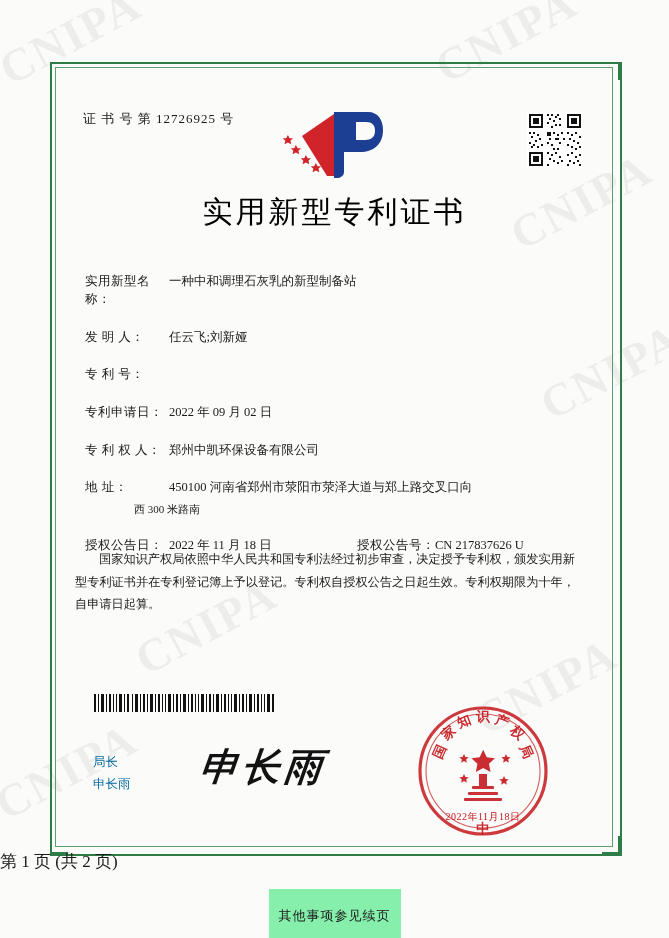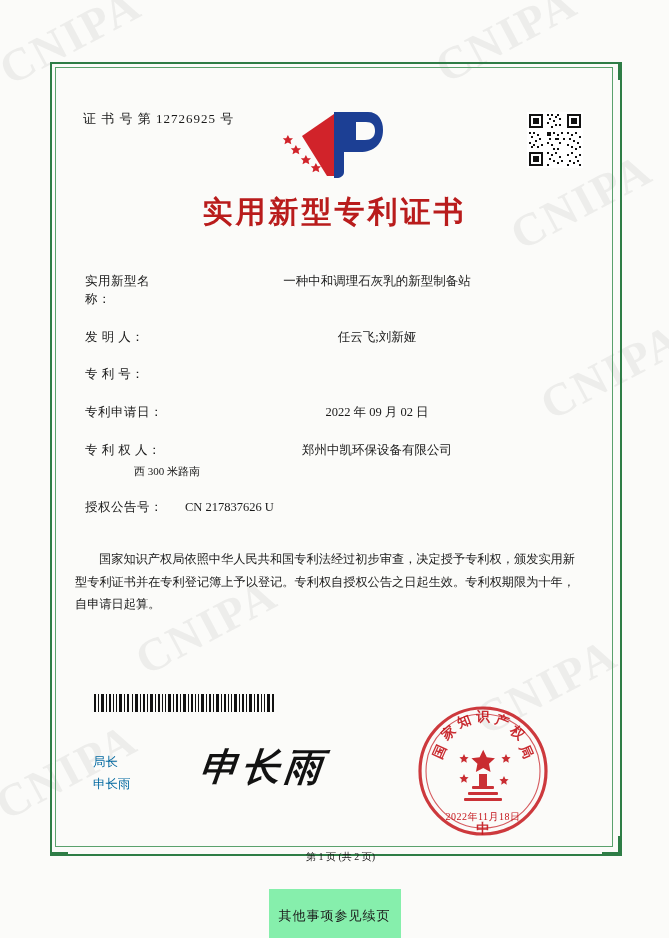--- a/index.html
+++ b/index.html
@@ -81,54 +81,54 @@
     position: absolute;
     left: 282px; top: 110px;
     width: 104px; height: 70px;
   }
 
   .title {
     position: absolute;
     left: 0; right: 0; top: 192px;
     text-align: center;
     font-size: 30px;
-    font-weight: bold;
+    font-weight: normal;
     letter-spacing: 3px;
-    color: #b91c1c;
+    color: #000000;
   }
 
   .fields {
     position: absolute;
     left: 85px; top: 272px;
     width: 500px;
     font-size: 12.5px;
     color: #1a1a1a;
   }
   .field-row {
     display: flex;
     margin-bottom: 19.5px;
     line-height: 1.45;
   }
   .f-label {
     width: 84px;
     flex: 0 0 84px;
     letter-spacing: 0.5px;
     font-family: Liberation Serif, serif;
   }
-  .f-value { flex: 1; text-align: center; }
+  .f-value { flex: 1; }
   .addr-second {
     margin-left: 49px;
     margin-top: -14px;
     margin-bottom: 19px;
     font-size: 11px;
   }
   .row-inline { display: flex; }
   .row-inline .col-a { width: 250px; display: flex; }
   .row-inline .col-b { display: flex; }
-  .row-inline .col-b .f-label { width: 100px; flex: 0 0 100px; }
+  .row-inline .col-b .f-label { width: 100px; flex: 0 0 100px; text-align: right; }
 
   .paragraphs {
     position: absolute;
     left: 75px; top: 548px;
     width: 500px;
     font-size: 12.2px;
     line-height: 1.85;
     color: #1a1a1a;
     text-align: justify;
   }
@@ -172,24 +172,22 @@
     font-weight: bold;
     font-style: italic;
     color: #121212;
     letter-spacing: 4px;
     transform: skewX(-6deg);
   }
 
   .page-no {
     position: absolute;
     left: 0; right: 0; top: 850px;
-    text-align: center;
-    font-size: 10px;
+    font-size: 17px;
     color: #1a1a1a;
-    padding-left: 12px;
   }
   .footer-note {
     position: absolute;
     left: 0; right: 0; top: 889px;
     text-align: center;
   }
   .footer-note span {
     display: inline-block;
     background: #86efac;
     padding: 18px 10px;
@@ -337,22 +335,30 @@
       <div class="f-label">专    利    号：</div>
     </div>
     <div class="field-row">
       <div class="f-label">专利申请日：</div>
       <div class="f-value">2022 年 09 月 02 日</div>
     </div>
     <div class="field-row">
       <div class="f-label">专  利  权  人：</div>
       <div class="f-value">郑州中凯环保设备有限公司</div>
     </div>
+    <div class="field-row">
+      <div class="f-label">地        址：</div>
+      <div class="f-value">450100 河南省郑州市荥阳市荥泽大道与郑上路交叉口向</div>
+    </div>
     <div class="addr-second">西 300 米路南</div>
     <div class="field-row row-inline">
+      <div class="col-a">
+        <div class="f-label">授权公告日：</div>
+        <div class="f-value">2022 年 11 月 18 日</div>
+      </div>
       <div class="col-b">
         <div class="f-label">授权公告号：</div>
         <div class="f-value">CN 217837626 U</div>
       </div>
     </div>
   </div>
 
   <div class="paragraphs">
     <p>国家知识产权局依照中华人民共和国专利法经过初步审查，决定授予专利权，颁发实用新型专利证书并在专利登记簿上予以登记。专利权自授权公告之日起生效。专利权期限为十年，自申请日起算。</p>
   </div>

